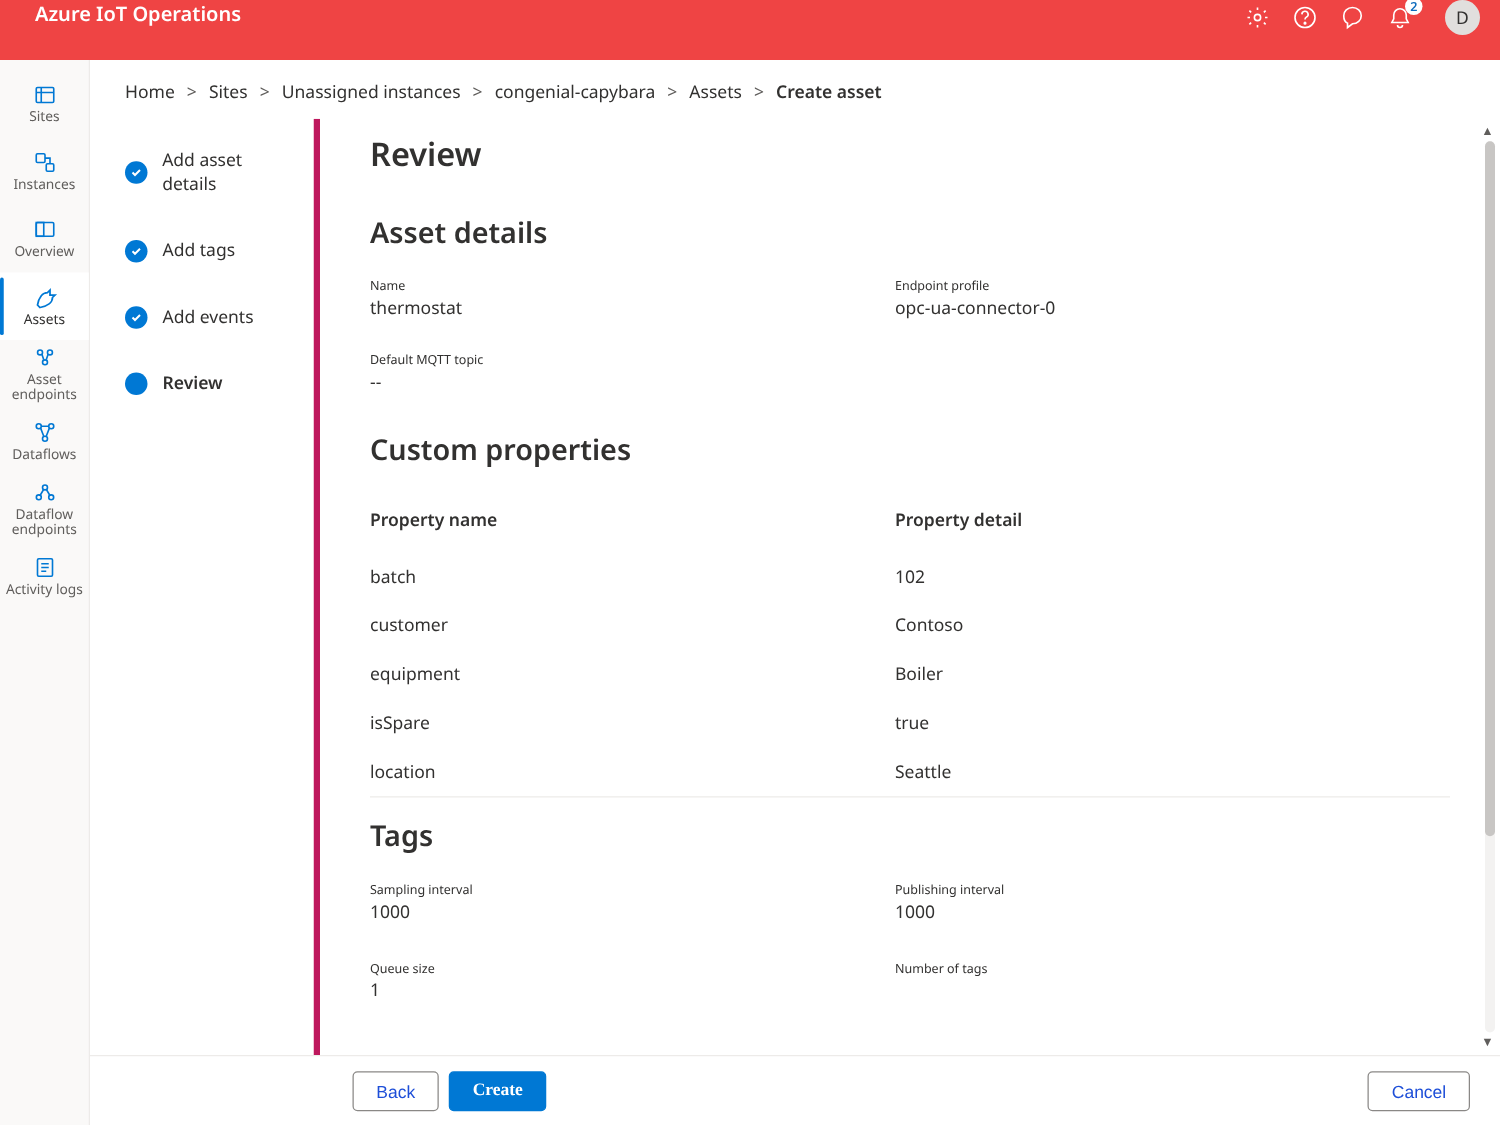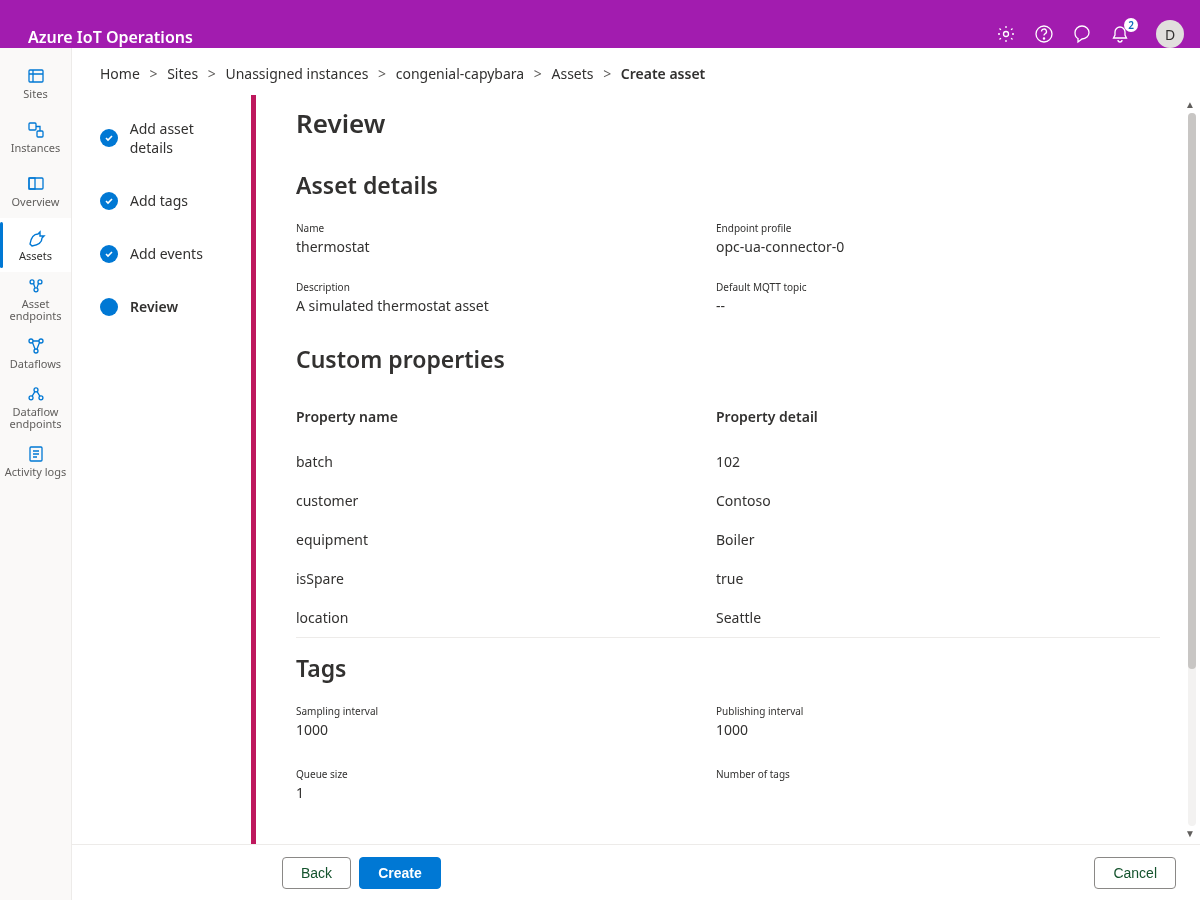--- a/index.html
+++ b/index.html
@@ -1,19 +1,19 @@
 <!DOCTYPE html>
 <html><head>
 <meta charset="utf-8">
 <style>
   * { box-sizing: border-box; margin: 0; padding: 0; }
   body { font-family: "Segoe UI", -apple-system, system-ui, sans-serif; font-size: 14px; color: #323130; width: 1200px; height: 900px; overflow: hidden; background: #fff; }
 
   
-  .topbar { background: #a21caf; height: 48px; display: flex; align-items: flex-end; padding: 0 16px 0 28px; color: #fff; }
+  .topbar { background: #ef4444; height: 48px; display: flex; align-items: flex-start; padding: 0 16px 0 28px; color: #fff; }
   .app-title { font-size: 16px; font-weight: 600; flex: 1; }
   .topbar-icons { display: flex; align-items: center; gap: 18px; }
   .topbar-icons .ticon { width: 20px; height: 20px; display: flex; align-items: center; justify-content: center; position: relative; cursor: pointer; }
   .badge { position: absolute; top: -6px; right: -8px; background: #fff; color: #0e6cbd; border-radius: 8px; font-size: 10px; font-weight: 600; min-width: 14px; height: 14px; display: flex; align-items: center; justify-content: center; padding: 0 3px; }
   .avatar { width: 28px; height: 28px; border-radius: 50%; background: #e1dfdd; color: #323130; display: flex; align-items: center; justify-content: center; font-weight: 400; font-size: 14px; margin-left: 8px; cursor: pointer; }
 
   
   .shell { display: flex; height: calc(100% - 48px); }
 
   
@@ -62,22 +62,22 @@
 
   .prop-table { display: grid; grid-template-columns: 420px 1fr; }
   .prop-header { font-weight: 600; padding-bottom: 16px; margin-top: 12px; }
   .prop-cell { padding: 10px 0; }
   .prop-table .divider-row { grid-column: 1 / -1; border-bottom: 1px solid #edebe9; height: 0; }
 
   .link { color: #0078d4; cursor: pointer; margin-left: 14px; }
 
   
   .footer { height: 56px; border-top: 1px solid #edebe9; display: flex; align-items: center; padding: 0 24px 0 210px; background: #fff; }
-  .btn { height: 32px; padding: 0 18px; border-radius: 4px; font-size: 14px; cursor: pointer; border: 1px solid #8a8886; background: #fff; color: #14532d; }
-  .btn.primary { background: #0078d4; border-color: #0078d4; color: #fff; font-weight: 600; }
+  .btn { height: 32px; padding: 0 18px; border-radius: 4px; font-size: 14px; cursor: pointer; border: 1px solid #8a8886; background: #fff; color: #1d4ed8; }
+  .btn.primary { background: #0078d4; border-color: #0078d4; color: #fff; font-weight: 600; font-family: Liberation Serif, serif; }
   .btn + .btn { margin-left: 8px; }
   .footer-spacer { flex: 1; }
 </style>
 </head>
 <body>
 
 <div class="topbar">
   <div class="app-title">Azure IoT Operations</div>
   <div class="topbar-icons">
     <div class="ticon">
@@ -230,24 +230,20 @@
 
           <h2>Asset details</h2>
           <div class="grid">
             <div>
               <div class="field-label">Name</div>
               <div class="field-value">thermostat</div>
             </div>
             <div>
               <div class="field-label">Endpoint profile</div>
               <div class="field-value">opc-ua-connector-0</div>
-            </div>
-            <div>
-              <div class="field-label">Description</div>
-              <div class="field-value">A simulated thermostat asset</div>
             </div>
             <div>
               <div class="field-label">Default MQTT topic</div>
               <div class="field-value">--</div>
             </div>
           </div>
 
           <h2>Custom properties</h2>
           <div class="prop-table">
             <div class="prop-header">Property name</div>

